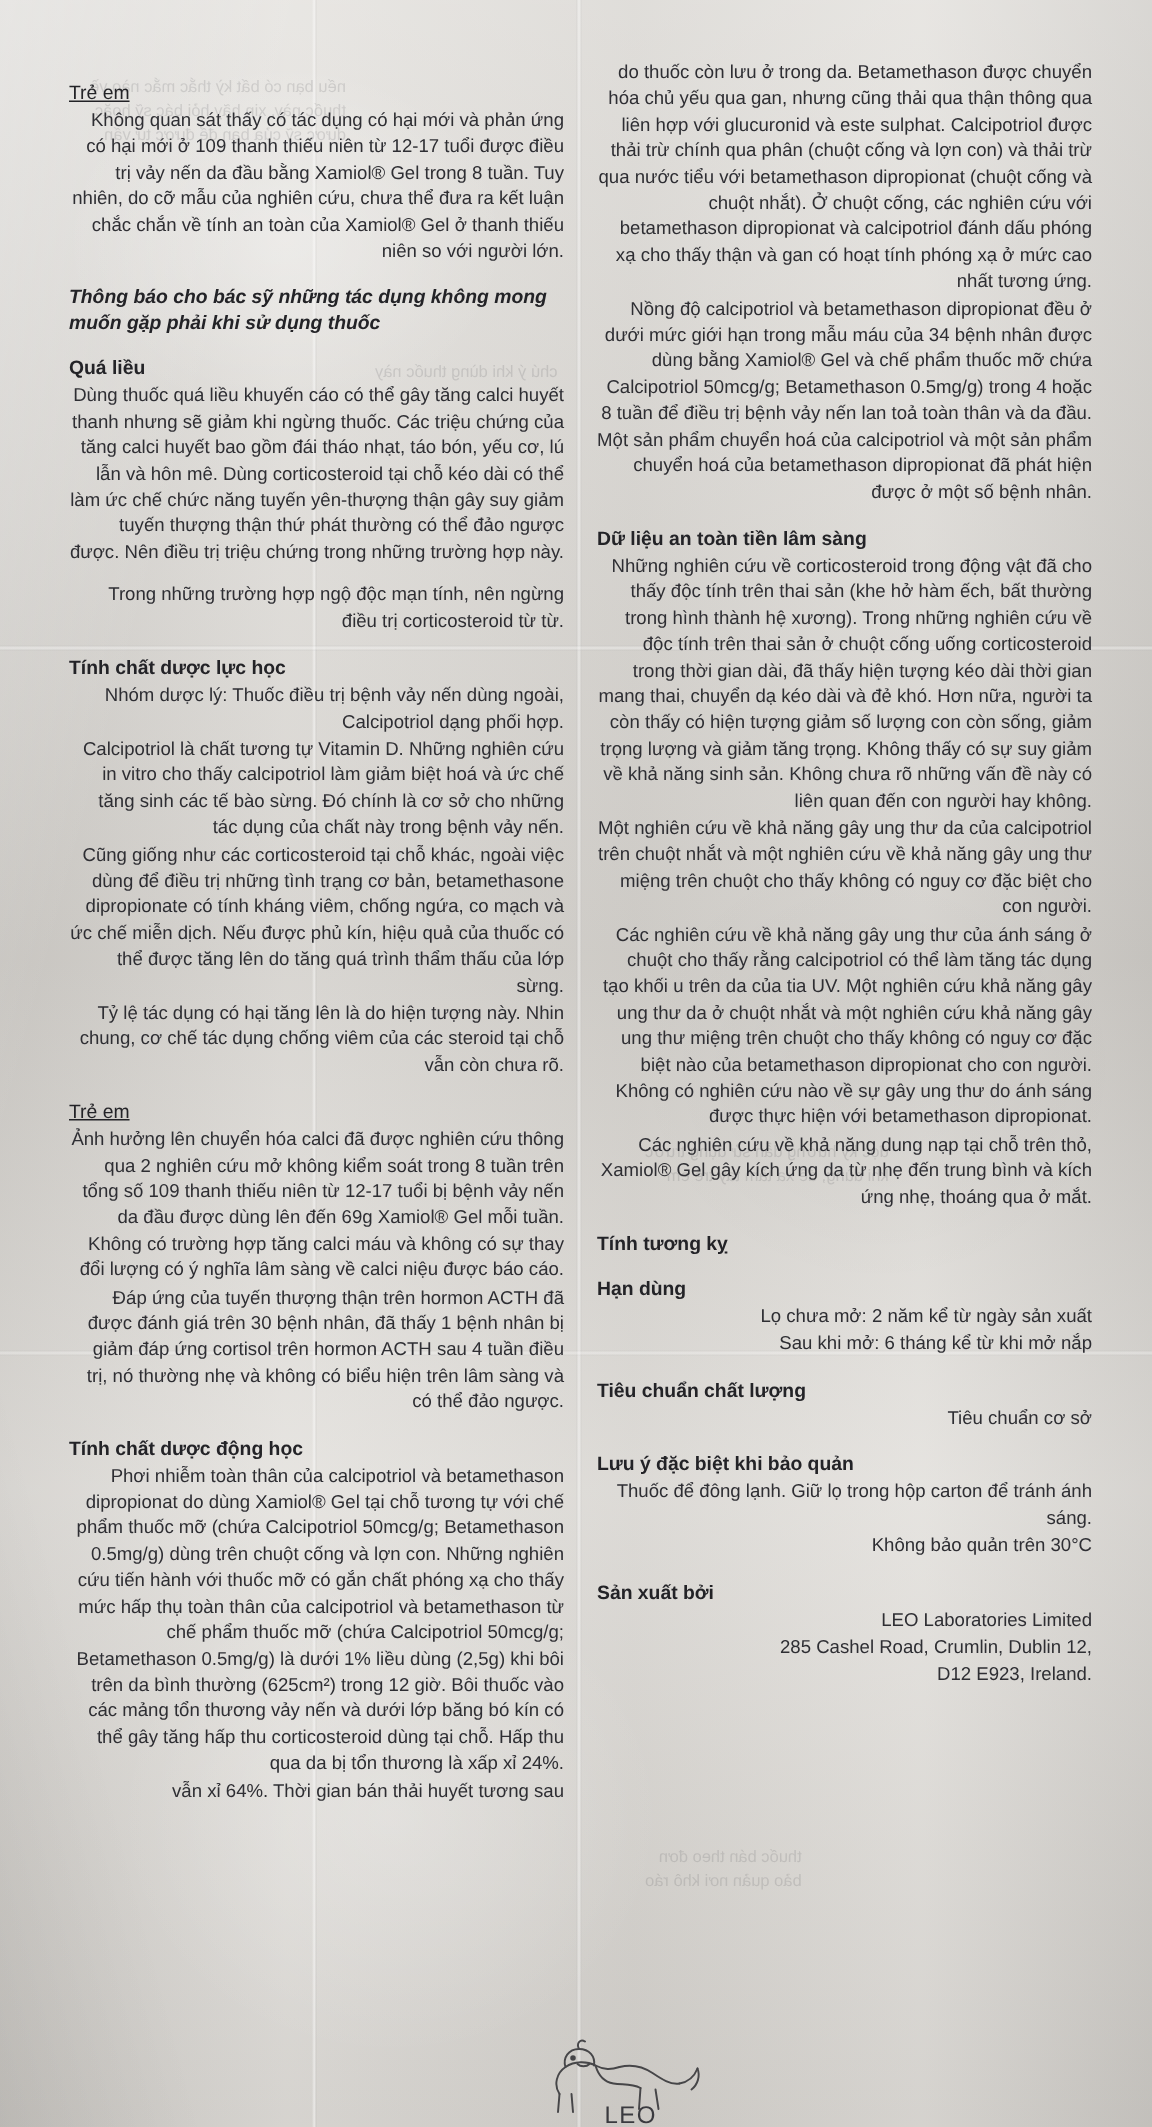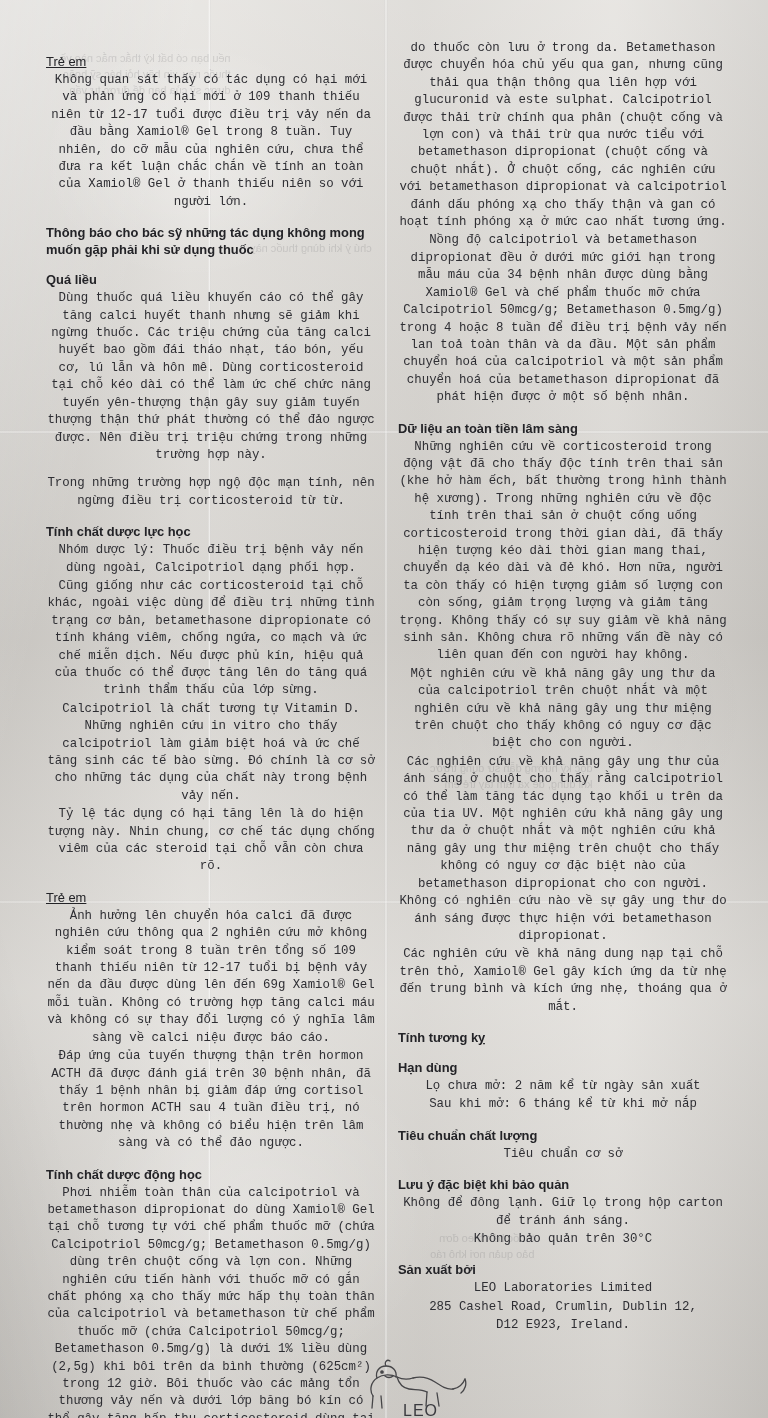--- a/index.html
+++ b/index.html
@@ -79,30 +79,30 @@
   .col.right { width: 330px; }
 
   h2.section {
     font-size: 12.9px;
     font-weight: bold;
     margin: 13px 0 2px 0;
     line-height: 17px;
     color: #232327;
   }
   h2.section.italic {
+    font-style: italic;
   }
   h2.section.underline {
     text-decoration: underline;
     font-weight: normal;
   }
   p {
     margin: 0 0 0 0;
-    text-align: center;
+    text-align: right;
     hyphens: none;
-    font-family: Liberation Mono, monospace;
   }
   p + p { margin-top: 1px; }
   .gap { margin-top: 11px; }
 
   .logo-wrap {
     position: absolute;
     left: 355px;
     top: 1356px;
     width: 120px;
     height: 58px;
@@ -145,22 +145,22 @@
     <p>Không quan sát thấy có tác dụng có hại mới và phản ứng có hại mới ở 109 thanh thiếu niên từ 12-17 tuổi được điều trị vảy nến da đầu bằng Xamiol® Gel trong 8 tuần. Tuy nhiên, do cỡ mẫu của nghiên cứu, chưa thể đưa ra kết luận chắc chắn về tính an toàn của Xamiol® Gel ở thanh thiếu niên so với người lớn.</p>
 
     <h2 class="section italic gap">Thông báo cho bác sỹ những tác dụng không mong muốn gặp phải khi sử dụng thuốc</h2>
 
     <h2 class="section">Quá liều</h2>
     <p>Dùng thuốc quá liều khuyến cáo có thể gây tăng calci huyết thanh nhưng sẽ giảm khi ngừng thuốc. Các triệu chứng của tăng calci huyết bao gồm đái tháo nhạt, táo bón, yếu cơ, lú lẫn và hôn mê. Dùng corticosteroid tại chỗ kéo dài có thể làm ức chế chức năng tuyến yên-thượng thận gây suy giảm tuyến thượng thận thứ phát thường có thể đảo ngược được. Nên điều trị triệu chứng trong những trường hợp này.</p>
     <p class="gap">Trong những trường hợp ngộ độc mạn tính, nên ngừng điều trị corticosteroid từ từ.</p>
 
     <h2 class="section gap">Tính chất dược lực học</h2>
     <p>Nhóm dược lý: Thuốc điều trị bệnh vảy nến dùng ngoài, Calcipotriol dạng phối hợp.</p>
+    <p>Calcipotriol là chất tương tự Vitamin D. Những nghiên cứu in vitro cho thấy calcipotriol làm giảm biệt hoá và ức chế tăng sinh các tế bào sừng. Đó chính là cơ sở cho những tác  dụng của chất này trong bệnh vảy nến.</p>
     <p>Cũng giống như các corticosteroid tại chỗ khác, ngoài việc dùng để điều trị những tình trạng cơ bản, betamethasone dipropionate có tính kháng viêm, chống ngứa, co mạch và ức chế miễn dịch. Nếu được phủ kín, hiệu quả của thuốc có thể được tăng lên do tăng quá trình thẩm thấu của lớp sừng.</p>
-    <p>Calcipotriol là chất tương tự Vitamin D. Những nghiên cứu in vitro cho thấy calcipotriol làm giảm biệt hoá và ức chế tăng sinh các tế bào sừng. Đó chính là cơ sở cho những tác  dụng của chất này trong bệnh vảy nến.</p>
     <p>Tỷ lệ tác dụng có hại tăng lên là do hiện tượng này. Nhin chung, cơ chế tác dụng chống viêm của các steroid tại chỗ vẫn còn chưa rõ.</p>
 
     <h2 class="section underline gap">Trẻ em</h2>
     <p>Ảnh hưởng lên chuyển hóa calci đã được nghiên cứu thông qua 2 nghiên cứu mở không kiểm soát trong 8 tuần trên tổng số 109 thanh thiếu niên từ 12-17 tuổi bị bệnh vảy nến da đầu được dùng lên đến 69g Xamiol® Gel mỗi tuần. Không có trường hợp tăng calci máu và không có sự thay đổi lượng có ý nghĩa lâm sàng về calci niệu được báo cáo.</p>
     <p>Đáp ứng của tuyến thượng thận trên hormon ACTH đã được đánh giá trên 30 bệnh nhân, đã thấy 1 bệnh nhân bị giảm đáp ứng cortisol trên hormon ACTH sau 4 tuần điều trị, nó thường nhẹ và không có biểu hiện trên lâm sàng và có thể đảo ngược.</p>
 
     <h2 class="section gap">Tính chất dược động học</h2>
     <p>Phơi nhiễm toàn thân của calcipotriol và betamethason dipropionat do dùng Xamiol® Gel tại chỗ tương tự với chế phẩm thuốc mỡ (chứa Calcipotriol 50mcg/g; Betamethason 0.5mg/g) dùng trên chuột cống và lợn con. Những nghiên cứu tiến hành với thuốc mỡ có gắn chất phóng xạ cho thấy mức hấp thụ toàn thân của calcipotriol và betamethason từ chế phẩm thuốc mỡ (chứa Calcipotriol 50mcg/g; Betamethason 0.5mg/g) là dưới 1% liều dùng (2,5g) khi bôi trên da bình thường (625cm²) trong 12 giờ. Bôi thuốc vào các mảng tổn thương vảy nến và dưới lớp băng bó kín có thể gây tăng hấp thu corticosteroid dùng tại chỗ. Hấp thu qua da bị tổn thương là xấp xỉ 24%.</p>
     <p>vẫn xỉ 64%. Thời gian bán thải huyết tương sau</p>
   </div>
@@ -178,21 +178,21 @@
     <h2 class="section gap">Tính tương kỵ</h2>
 
     <h2 class="section gap">Hạn dùng</h2>
     <p>Lọ chưa mở: 2 năm kể từ ngày sản xuất</p>
     <p>Sau khi mở: 6 tháng kể từ khi mở nắp</p>
 
     <h2 class="section gap">Tiêu chuẩn chất lượng</h2>
     <p>Tiêu chuẩn cơ sở</p>
 
     <h2 class="section gap">Lưu ý đặc biệt khi bảo quản</h2>
-    <p>Không để đông lạnh. Giữ lọ trong hộp carton để tránh ánh sáng.</p>
+    <p>Thuốc để đông lạnh. Giữ lọ trong hộp carton để tránh ánh sáng.</p>
     <p>Không bảo quản trên 30°C</p>
 
     <h2 class="section gap">Sản xuất bởi</h2>
     <p>LEO Laboratories Limited</p>
     <p>285 Cashel Road, Crumlin, Dublin 12,</p>
     <p>D12 E923, Ireland.</p>
   </div>
 </div>
 
 <div class="logo-wrap">

